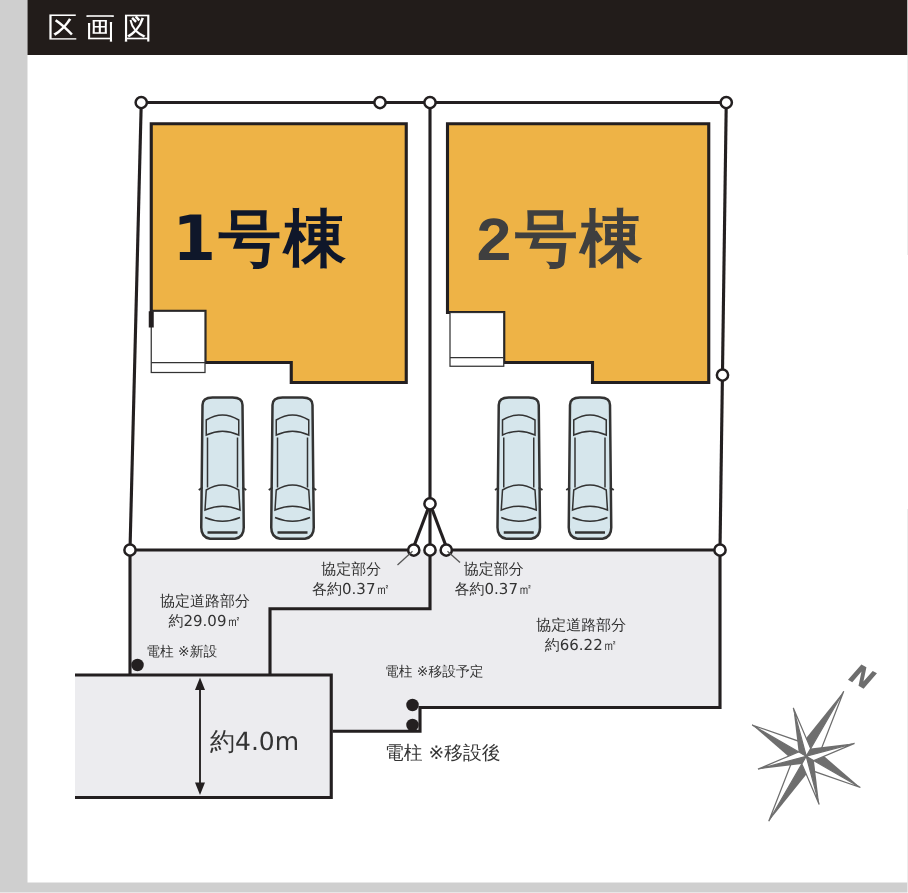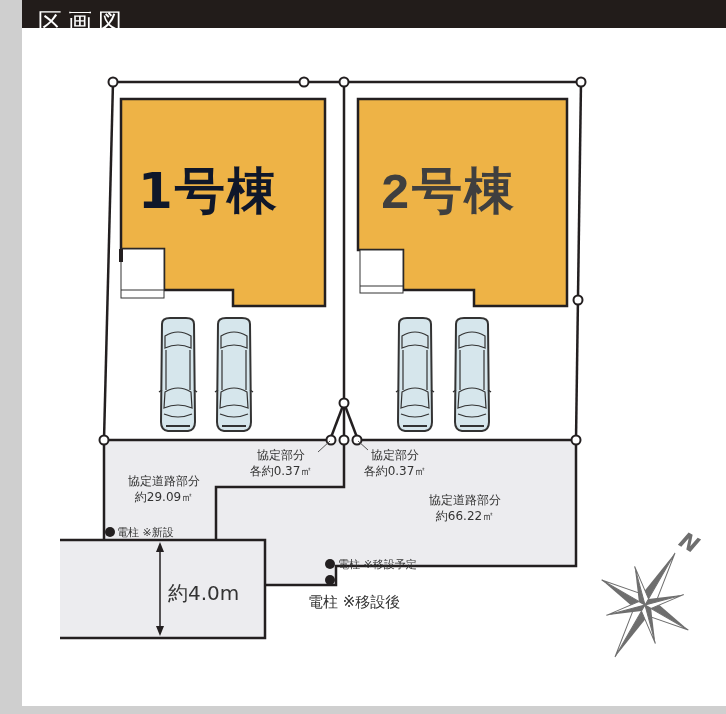--- a/index.html
+++ b/index.html
@@ -1,19 +1,19 @@
 <!DOCTYPE html>
 <html><head>
 <meta charset="utf-8">
 <style>
   html, body { margin:0; padding:0; }
   body { width:726px; height:714px; background:#cfcfcf; position:relative; overflow:hidden;
          font-family:"DejaVu Sans", sans-serif; }
   .panel { position:absolute; left:22px; top:0; width:704px; height:706px; background:#ffffff; }
-  .header { position:absolute; left:22px; top:0; width:704px; height:28px; background:#221c1a; }
+  .header { position:absolute; left:22px; top:0; width:704px; height:44px; background:#221c1a; }
   .header-title { position:absolute; left:16px; top:8px; color:#ffffff; font-family:"DejaVu Serif", serif;
                   font-size:24px; letter-spacing:6px; line-height:28px; }
   svg { position:absolute; left:0; top:0; }
 </style>
 </head>
 <body>
 
 <div class="panel"></div>
 <div class="header">
   <span class="header-title">区画図</span>
@@ -154,21 +154,21 @@
 <div style="position:absolute;left:236px;top:447px;font-size:12px;color:#333;text-align:center;line-height:16px;width:90px;">
   <div>協定部分</div>
   <div>各約0.37㎡</div>
 </div>
 
 <div style="position:absolute;left:350px;top:447px;font-size:12px;color:#333;text-align:center;line-height:16px;width:90px;">
   <div>協定部分</div>
   <div>各約0.37㎡</div>
 </div>
 
-<div style="position:absolute;left:117px;top:525px;font-size:11px;color:#333;white-space:pre;">電柱 ※新設</div>
-<div style="position:absolute;left:308px;top:557px;font-size:11px;color:#333;white-space:pre;margin-left:30px;">電柱 ※移設予定</div>
+<div style="position:absolute;left:117px;top:514px;font-size:11px;color:#333;white-space:pre;">電柱 ※新設</div>
+<div style="position:absolute;left:308px;top:530px;font-size:11px;color:#333;white-space:pre;">電柱 ※移設予定</div>
 <div style="position:absolute;left:308px;top:593px;font-size:15px;color:#333;white-space:pre;">電柱 ※移設後</div>
 
 <div style="position:absolute;left:62px;top:568px;width:96px;text-align:center;font-size:19px;color:#333;line-height:25px;">
 </div>
 <div style="position:absolute;left:168px;top:580px;font-size:20px;color:#333;">約4.0m</div>
 
 <div style="position:absolute;left:680px;top:530px;font-size:22px;font-style:italic;font-weight:bold;color:#6e6e6e;transform:rotate(30deg);">N</div>
 
 </body></html>

